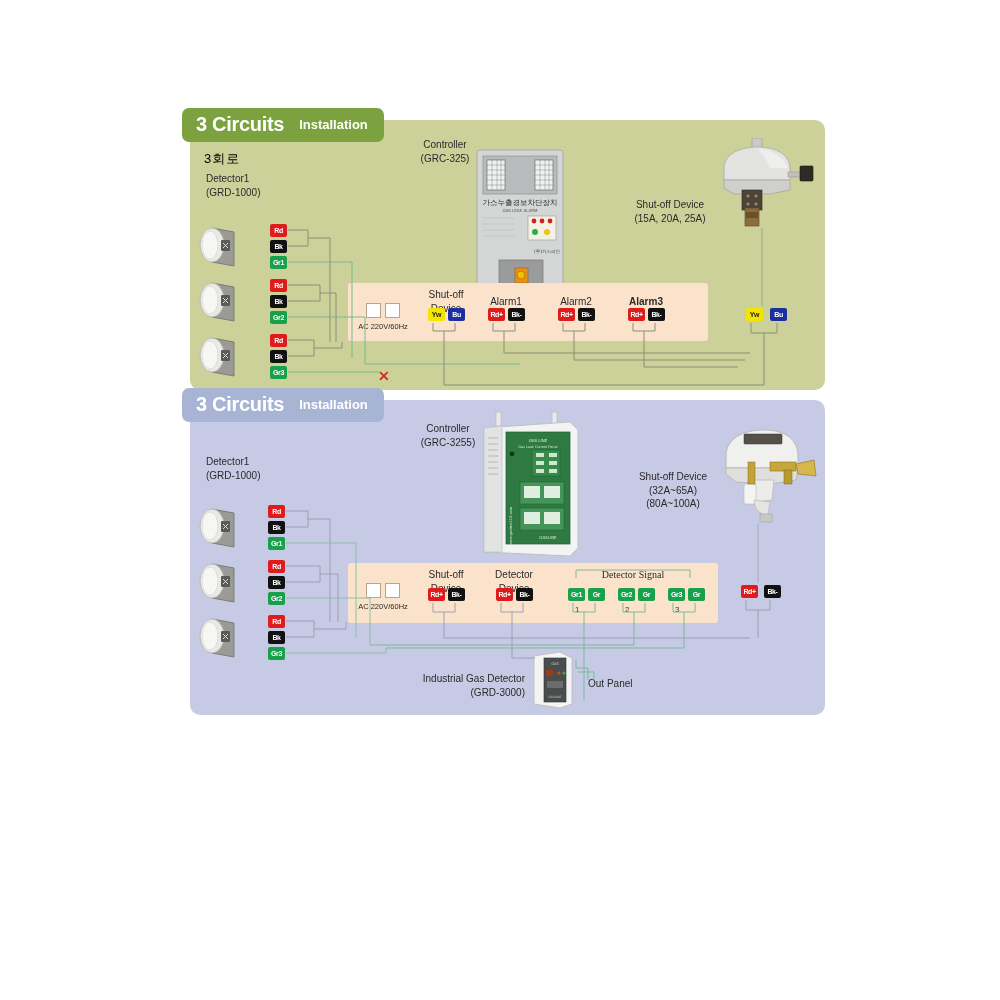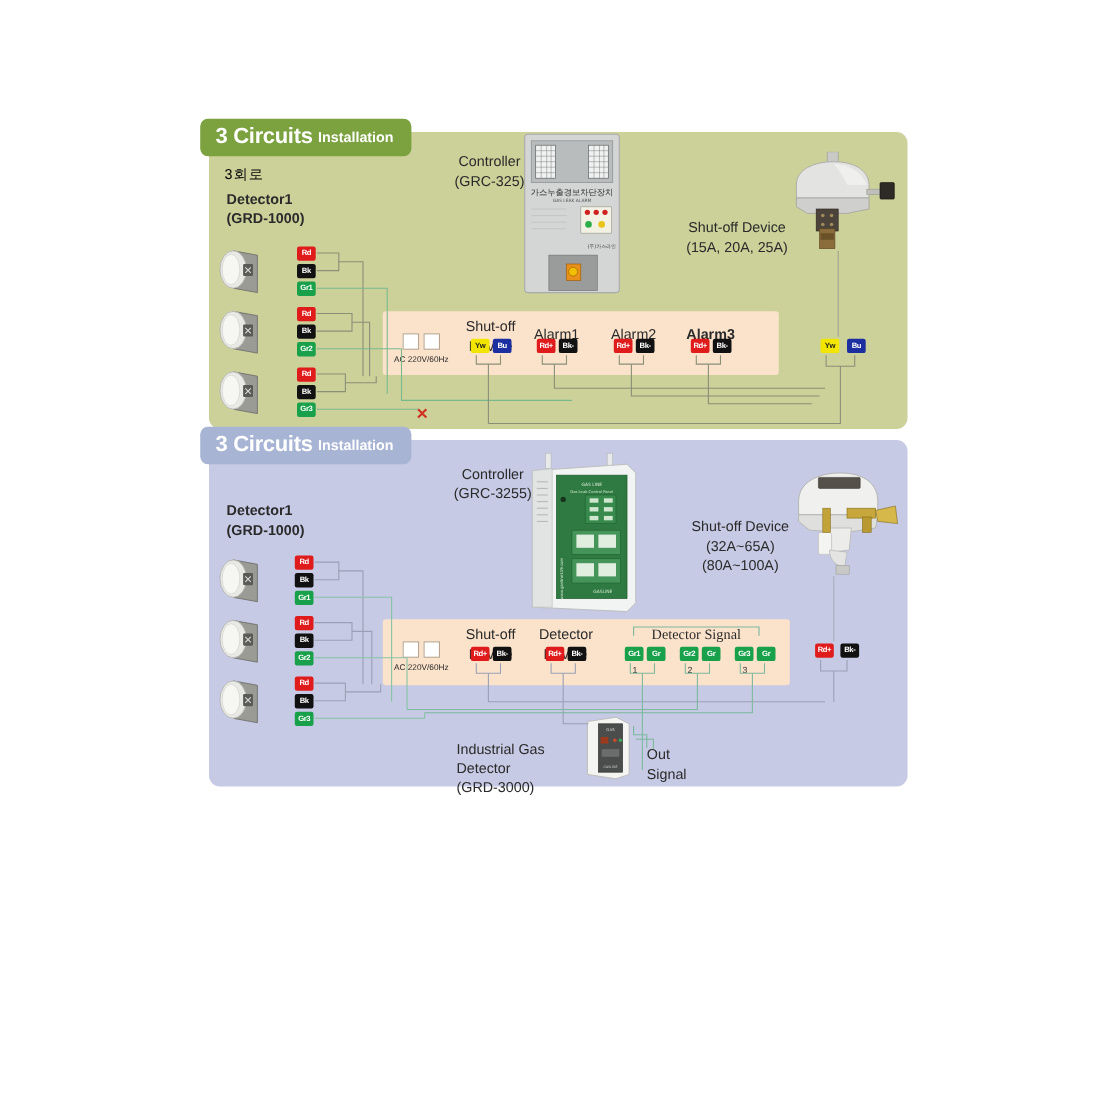--- a/index.html
+++ b/index.html
@@ -30,35 +30,35 @@
     white-space: nowrap;
     color: #ffffff;
   }
   #panel-top .title-tab { background: #7ba23f; }
   #panel-bottom .title-tab { background: #a8b4d4; }
   .title-main {
     font-size: 20px; font-weight: bold; letter-spacing: -0.3px;
     vertical-align: middle;
   }
   .title-sub {
-    font-size: 13px; font-weight: bold; margin-left: 5px;
+    font-size: 13px; font-weight: bold; margin-left: 15px;
     vertical-align: middle;
   }
 
   
   .lbl {
     position: absolute;
-    font-size: 13px; color: #2a2a2a;
+    font-size: 10px; color: #2a2a2a;
     line-height: 1.35;
     white-space: pre-line;
     text-align: center;
   }
-  .lbl.bold { font-weight: bold; }
+  .lbl.bold { font-weight: normal; }
   .lbl.left { text-align: left; }
-  .lbl.right { text-align: left; }
+  .lbl.right { text-align: right; }
   .korean-circuit {
     position: absolute; font-size: 13px; color: #000000;
     letter-spacing: 1px;
   }
 
   
   .chip {
     position: absolute;
     width: 17px; height: 13px;
     font-size: 7px; font-weight: bold;
@@ -166,21 +166,21 @@
     <div class="chip gr" style="left:80px; top:136px;">Gr1</div>
 
     <div class="chip rd" style="left:80px; top:159px;">Rd</div>
     <div class="chip bk" style="left:80px; top:175px;">Bk</div>
     <div class="chip gr" style="left:80px; top:191px;">Gr2</div>
 
     <div class="chip rd" style="left:80px; top:214px;">Rd</div>
     <div class="chip bk" style="left:80px; top:230px;">Bk</div>
     <div class="chip gr" style="left:80px; top:246px;">Gr3</div>
 
-    <div class="device" style="left:285px; top:0;">
+    <div class="device" style="left:285px; top:28px;">
       <svg width="90" height="148" viewBox="0 0 90 148">
         <rect x="2" y="2" width="86" height="144" rx="3" fill="#d4d6d6" stroke="#a8abab" stroke-width="1"></rect>
         <rect x="8" y="8" width="74" height="38" fill="#b9bcbd" stroke="#8f9293" stroke-width="0.7"></rect>
         <rect x="12" y="12" width="18" height="30" fill="#f0f1f1" stroke="#5a5c5d" stroke-width="0.6"></rect>
         <g stroke="#6e7071" stroke-width="0.4">
           <line x1="12" y1="17" x2="30" y2="17"></line>
             <line x1="12" y1="22" x2="30" y2="22"></line>
           <line x1="12" y1="27" x2="30" y2="27"></line>
             <line x1="12" y1="32" x2="30" y2="32"></line>
           <line x1="12" y1="37" x2="30" y2="37"></line>
@@ -456,21 +456,21 @@
         <path d="M4 8 L30 4 L42 10 L42 56 L30 60 L4 56 Z" fill="#f4f4f2" stroke="#b9bab6" stroke-width="0.8"></path>
         <rect x="14" y="10" width="22" height="44" fill="#4b4d4c" stroke="#313232" stroke-width="0.6"></rect>
         <text x="25" y="17" font-size="3.6" fill="#cfd3d2" text-anchor="middle" font-family="DejaVu Sans, sans-serif">GAS</text>
         <rect x="16" y="22" width="7" height="6" fill="#9c3a1e"></rect>
         <circle cx="29" cy="25" r="1.6" fill="#d04a2a"></circle>
         <circle cx="34" cy="25" r="1.6" fill="#3aa85a"></circle>
         <rect x="17" y="33" width="16" height="7" fill="#6a6d6c"></rect>
         <text x="25" y="50" font-size="3" fill="#b9c3c0" text-anchor="middle" font-family="DejaVu Sans, sans-serif">GASLINE</text>
       </svg>
     </div>
-    <div class="lbl left" style="left:398px; top:277px; width:60px;">Out Signal</div>
+    <div class="lbl left" style="left:398px; top:277px; width:60px;">Out Panel</div>
 
     <svg class="wires" style="width:635px; height:315px;">
       <g fill="none" stroke="#9aa0b6" stroke-width="1">
         <path d="M96 111 L118 111 L118 127 L96 127"></path>
         <path d="M118 119 L140 119 L140 222"></path>
         <path d="M96 166 L130 166 L130 182 L96 182"></path>
         <path d="M130 174 L148 174 L148 222"></path>
         <path d="M96 221 L124 221 L124 237 L96 237"></path>
         <path d="M124 229 L156 229 L156 222"></path>
       </g>

